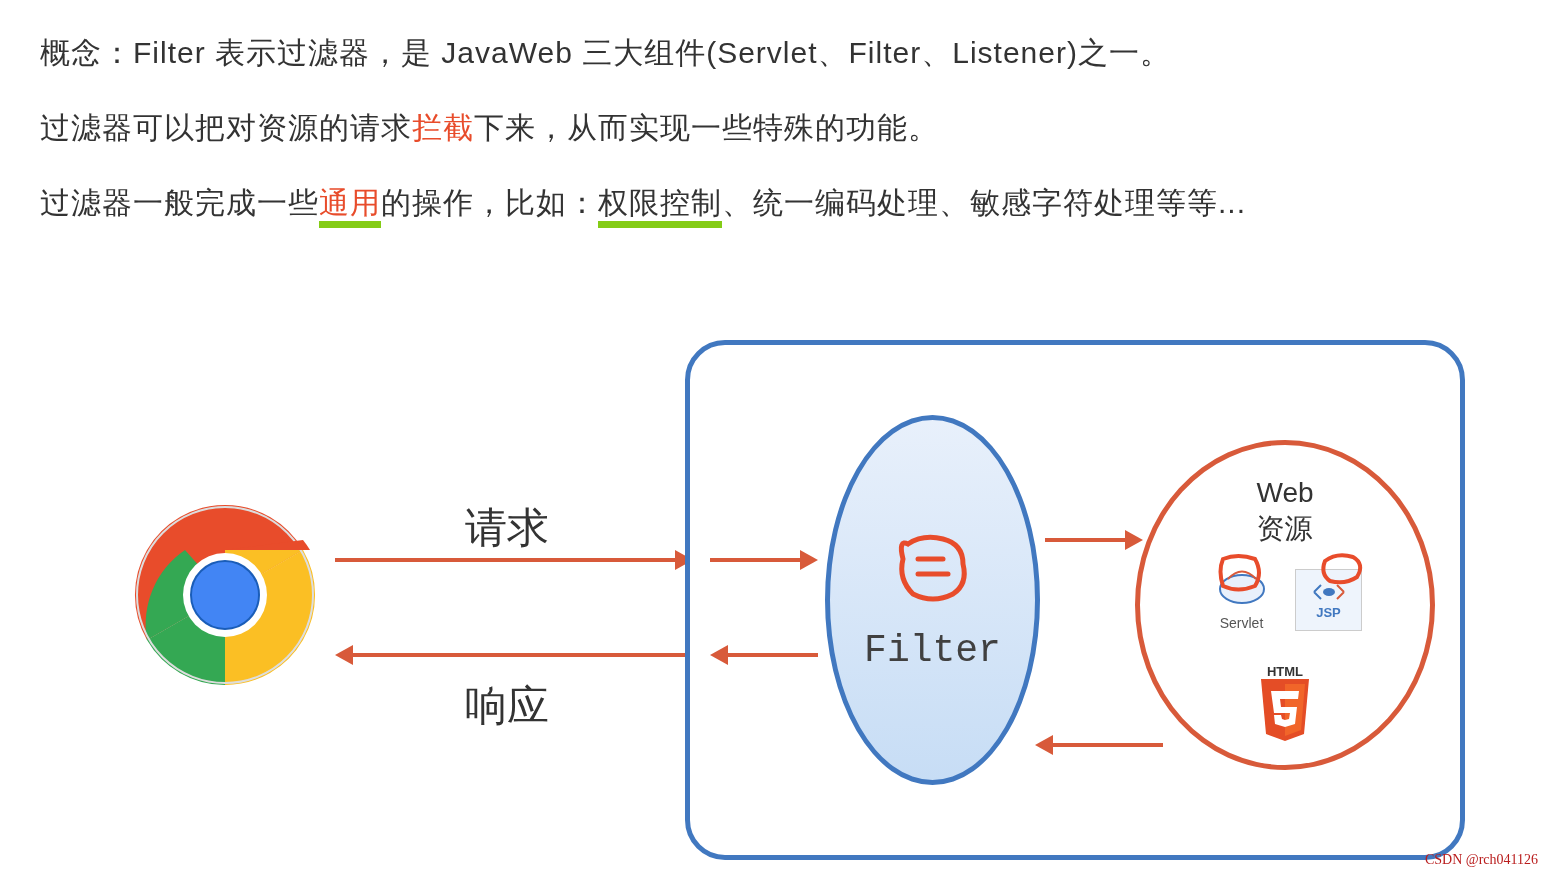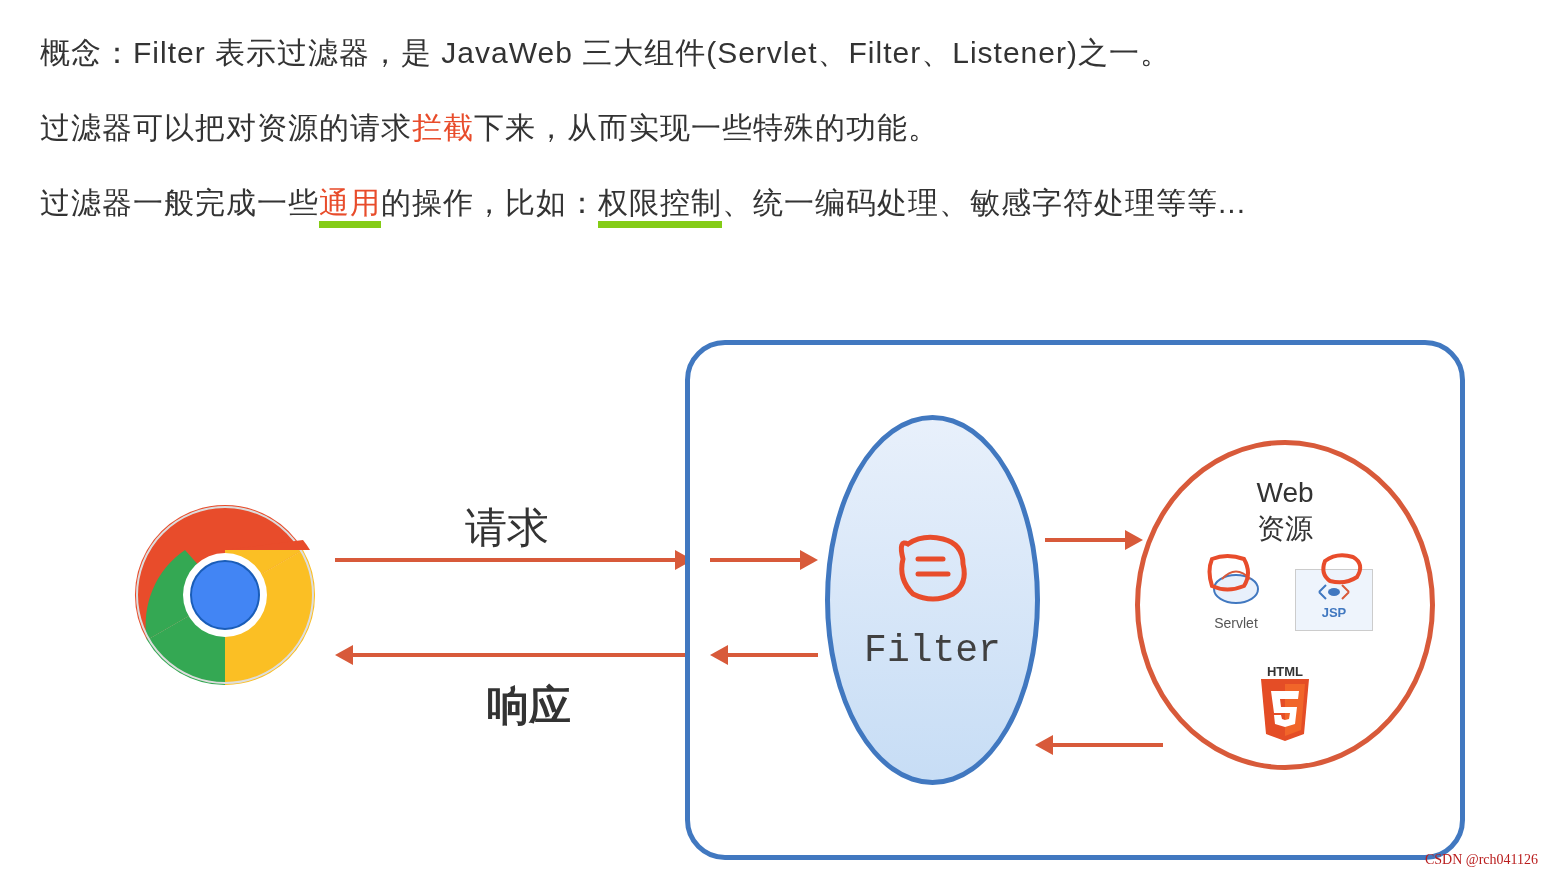--- a/index.html
+++ b/index.html
@@ -107,40 +107,39 @@
       border-radius: 50%;
       background: #fff;
       display: flex;
       flex-direction: column;
       align-items: center;
       padding-top: 30px;
     }
     .web-title {
       font-size: 28px;
       line-height: 1.3;
-      text-align: center;
       color: #333;
       margin-bottom: 5px;
     }
     .web-icons-row {
       display: flex;
       gap: 20px;
       align-items: flex-end;
       margin-bottom: 10px;
     }
     .tech-icon {
       display: flex;
       flex-direction: column;
       align-items: center;
       font-size: 14px;
       color: #555;
       position: relative;
     }
     .tech-icon-box {
-      width: 78px;
+      width: 67px;
       height: 62px;
       display: flex;
       align-items: center;
       justify-content: center;
       font-weight: bold;
     }
     .html5-badge {
       margin-top: 23px;
     }
     
@@ -198,21 +197,21 @@
   <div class="arrow" style="left:335px; top:250px;">
     <div class="arrow-line" style="width:340px;"></div>
     <div class="arrow-head-right"></div>
   </div>
   <div class="arrow-label" style="left:465px; top:200px;">请求</div>
 
   <div class="arrow" style="left:335px; top:345px;">
     <div class="arrow-head-left"></div>
     <div class="arrow-line" style="width:340px;"></div>
   </div>
-  <div class="arrow-label" style="left:487px; top:378px;font-weight:bold;">响应</div>
+  <div class="arrow-label" style="left:465px; top:378px;">响应</div>
 
   <div class="container-box">
 
     <div class="arrow" style="left:20px; top:205px;">
       <div class="arrow-line" style="width:90px;"></div>
       <div class="arrow-head-right"></div>
     </div>
     <div class="arrow" style="left:20px; top:300px;">
       <div class="arrow-head-left"></div>
       <div class="arrow-line" style="width:90px;"></div>

